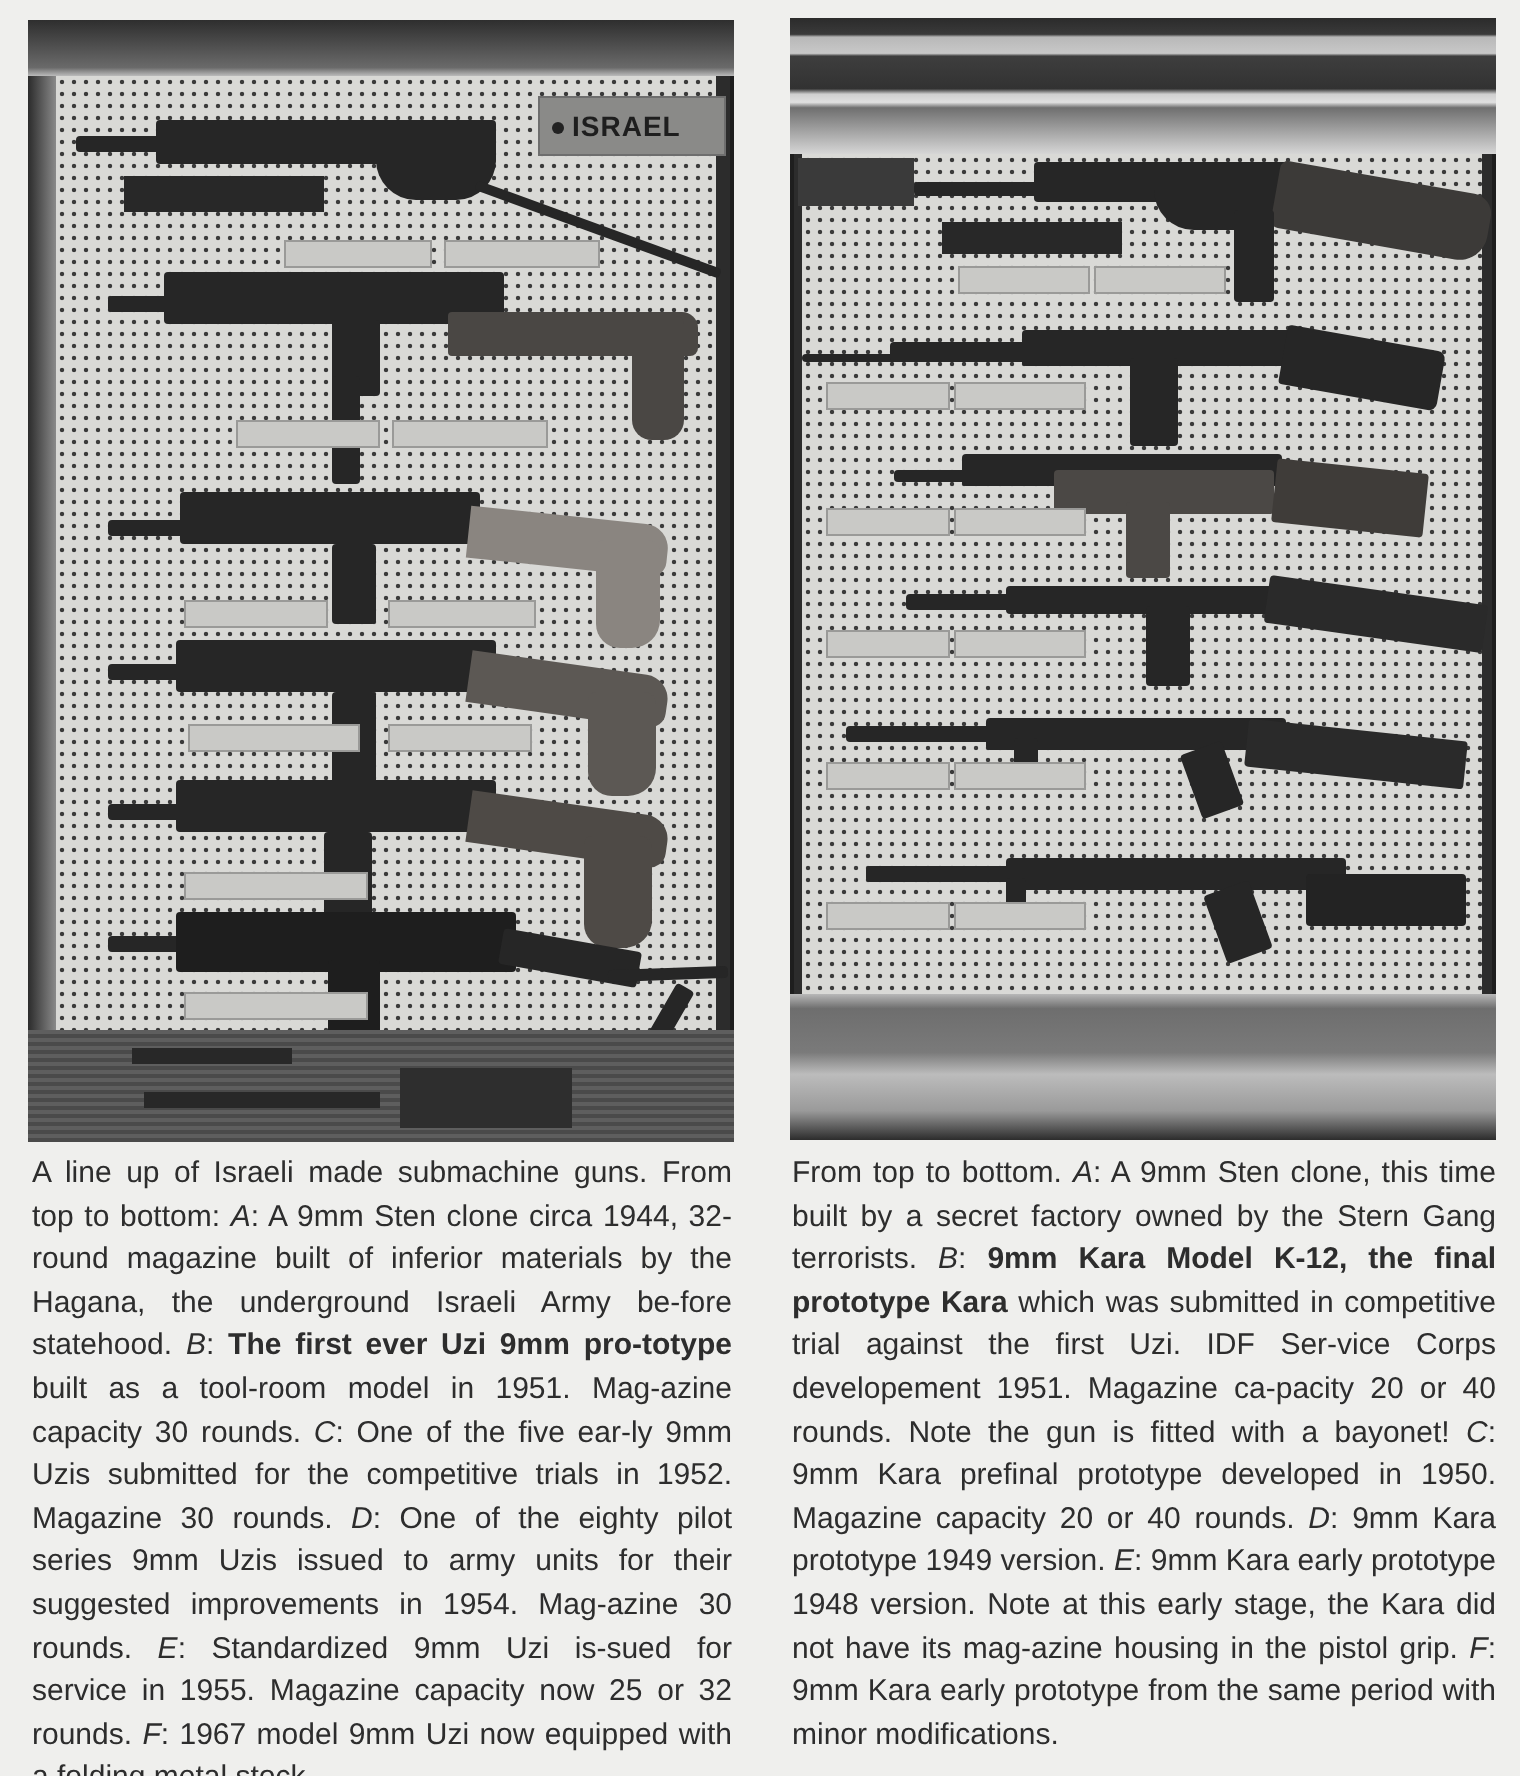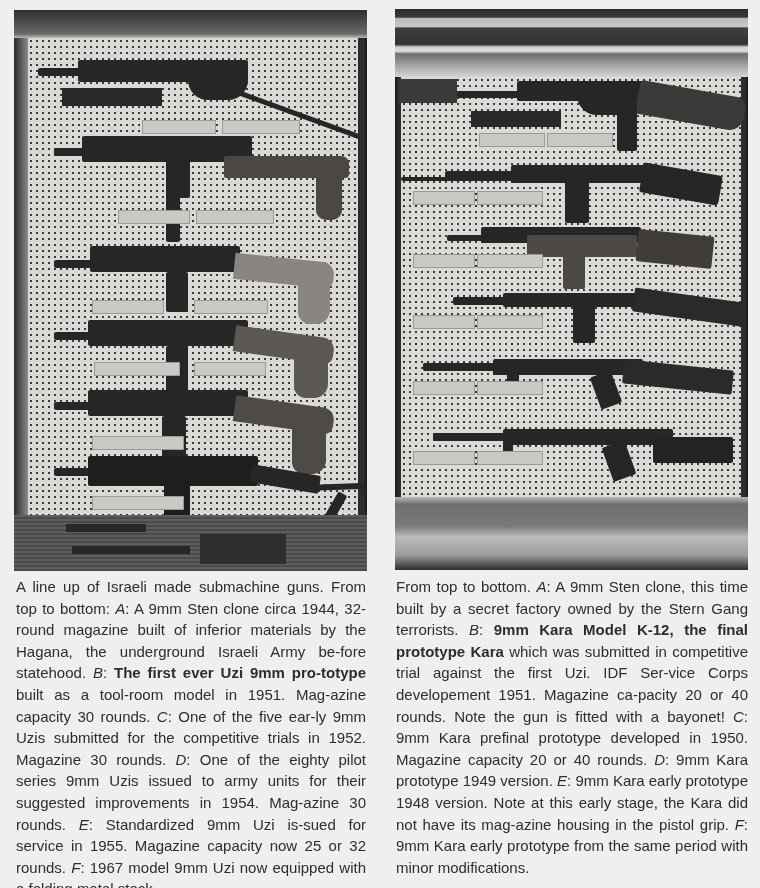--- a/index.html
+++ b/index.html
@@ -56,20 +56,21 @@
   .caption i { font-style:italic; }
   .caption b { font-weight:bold; }
 </style>
 </head>
 <body>
 
 <div class="photo" id="photo-left">
   <div class="frame-top"></div>
   <div class="frame-side"></div>
   <div class="pegboard"></div>
+  <div class="sign" id="sign-israel"><span class="dot"></span><span>ISRAEL</span></div>
 
   <div class="gun" style="left:24px;top:40px;width:330px;height:100px;">
     <div class="barrel" style="left:0;top:18px;width:60px;height:8px;"></div>
     <div class="body" style="left:40px;top:10px;width:170px;height:22px;"></div>
     <div class="body" style="left:150px;top:20px;width:60px;height:30px;border-radius:0 0 20px 20px;"></div>
     <div class="stock" style="left:200px;top:40px;width:130px;height:5px;transform:rotate(20deg);transform-origin:left;"></div>
     <div class="spare-mag" style="left:24px;top:38px;width:100px;height:18px;"></div>
   </div>
   <div class="label-card" style="left:128px;top:110px;width:72px;"></div>
   <div class="label-card" style="left:208px;top:110px;width:76px;"></div>

